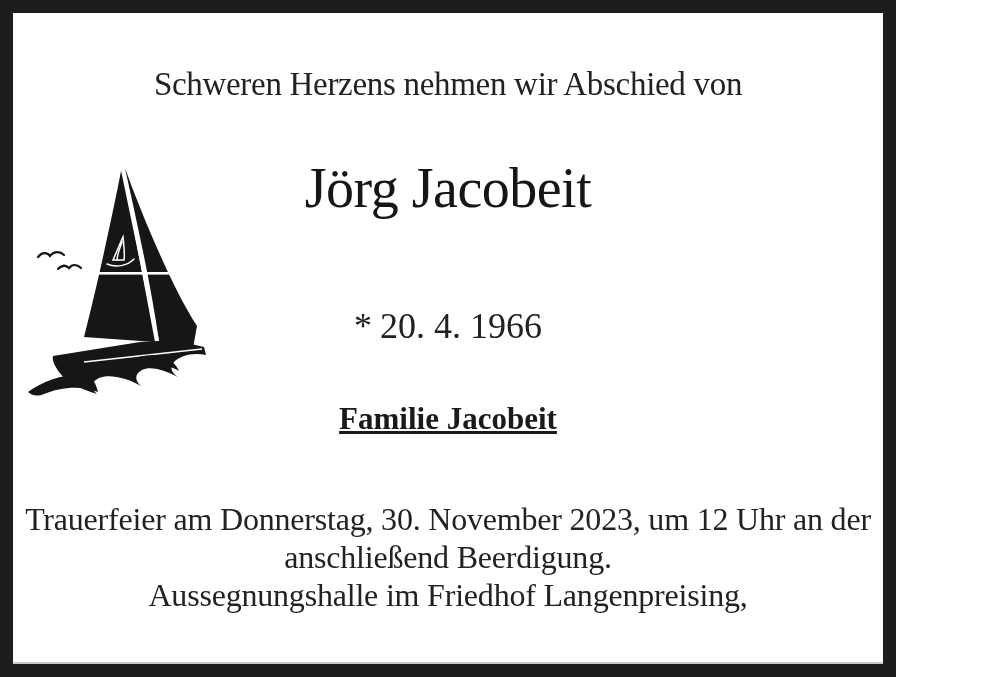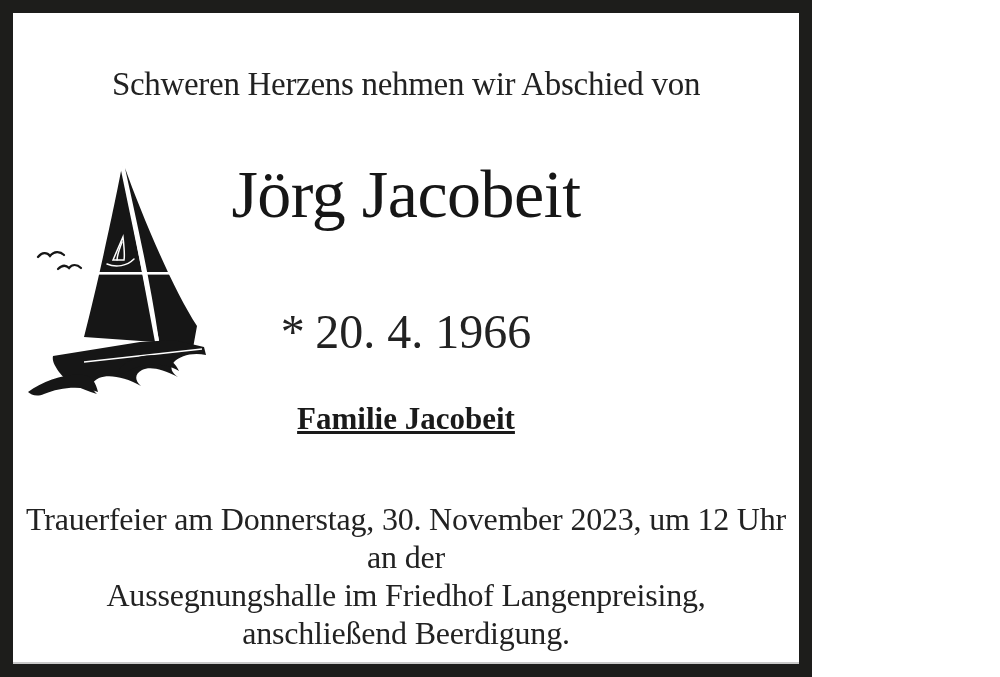--- a/index.html
+++ b/index.html
@@ -3,21 +3,21 @@
 <meta charset="utf-8">
 <style>
   html, body { margin: 0; padding: 0; background: #ffffff; }
   body {
     width: 1000px; height: 677px;
     font-family: "Liberation Serif", "DejaVu Serif", serif;
     color: #1e1e1e;
   }
   .page {
     position: relative;
-    width: 812px; height: 677px;
+    width: 896px; height: 677px;
     box-sizing: border-box;
     background: #ffffff;
     border: 13px solid #1d1d1b;
     overflow: hidden;
   }
   
   .page::after {
     content: "";
     position: absolute; left: 0; right: 0; bottom: 0; height: 2px;
     background: #c9c9c9;
@@ -28,29 +28,29 @@
   }
   .intro {
     top: 55px;
     font-size: 33px;
     letter-spacing: -0.3px;
     color: #222222;
   }
   .name {
     top: 147px;
     margin: 0;
-    font-size: 68px;
+    font-size: 56px;
     font-weight: normal;
     letter-spacing: -0.5px;
     color: #161616;
   }
   .dates {
     top: 295px;
     display: flex; justify-content: center; gap: 84px;
-    font-size: 48px;
+    font-size: 36px;
     color: #222222;
   }
   .date-group { white-space: nowrap; }
   .date-sym { margin-right: 0.22em; }
   .family {
     top: 390px;
     font-size: 31px;
     font-weight: bold;
     color: #1a1a1a;
     text-decoration: underline;
@@ -117,17 +117,17 @@
   <div class="abs-line dates">
     <span class="date-group">
       <span class="date-sym">*</span><span>20. 4. 1966</span>
     </span>
   </div>
 
   <div class="abs-line family">Familie Jacobeit</div>
 
   <div class="funeral">
     <div>Trauerfeier am Donnerstag, 30. November 2023, um 12 Uhr an der</div>
+    <div>anschließend Beerdigung.</div>
     <div>Aussegnungshalle im Friedhof Langenpreising,</div>
-    <div>anschließend Beerdigung.</div>
   </div>
 
 </div>
 
 </body></html>

